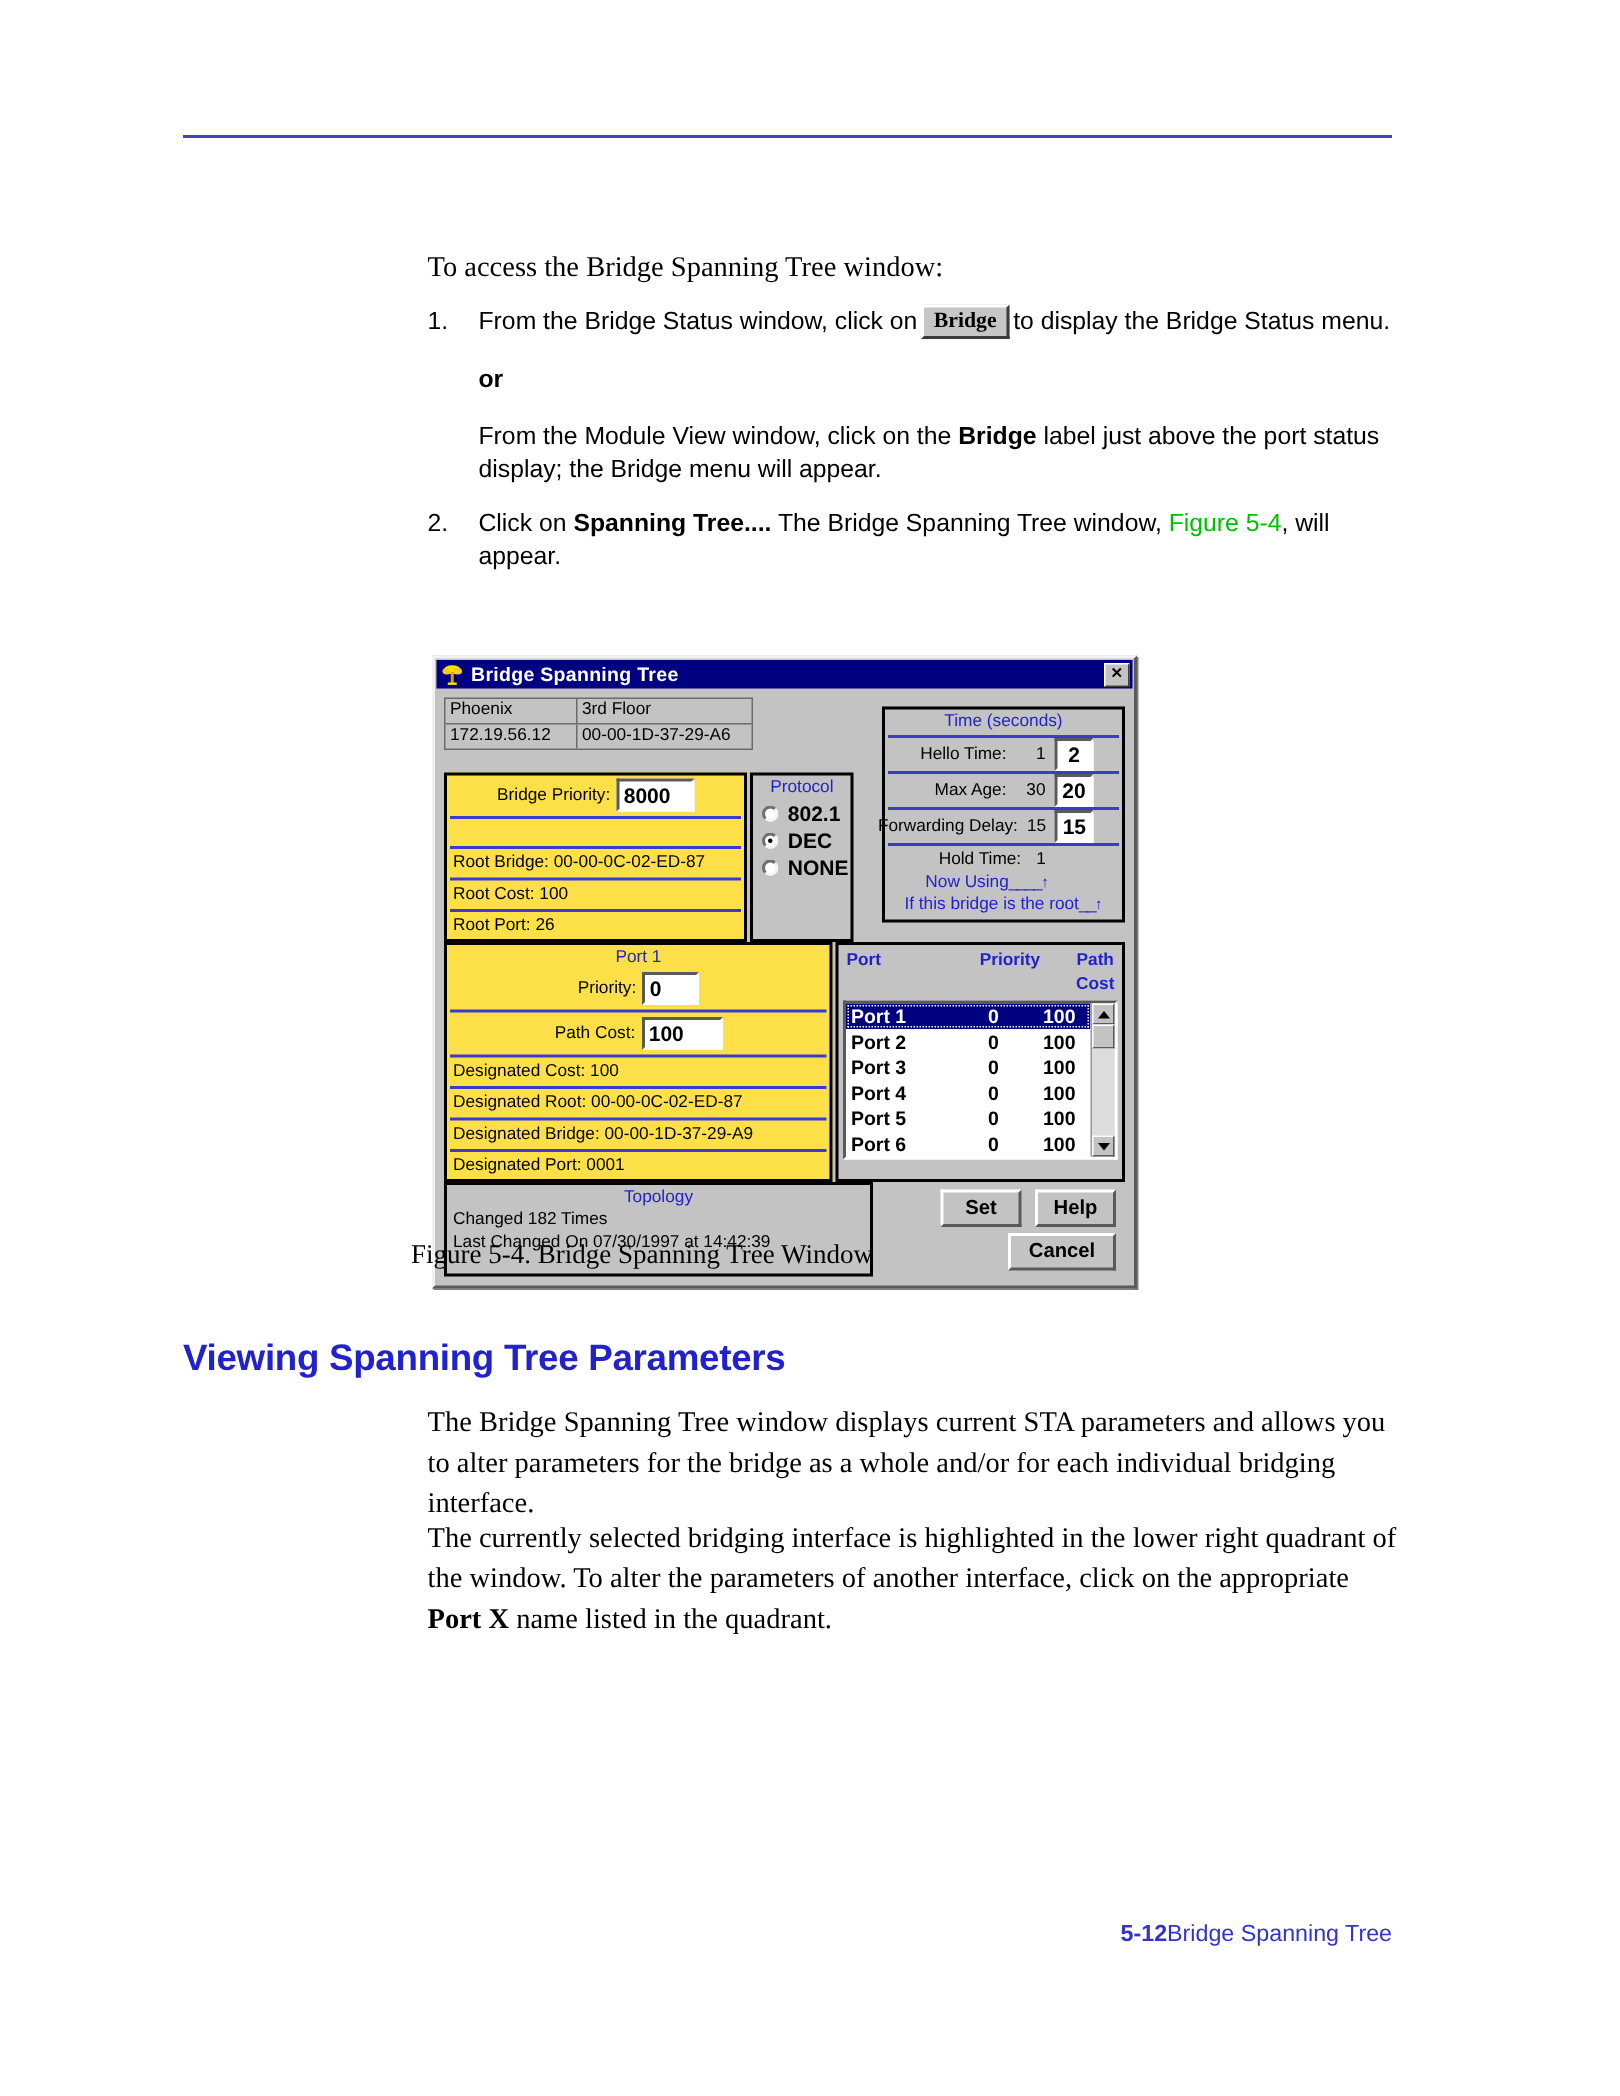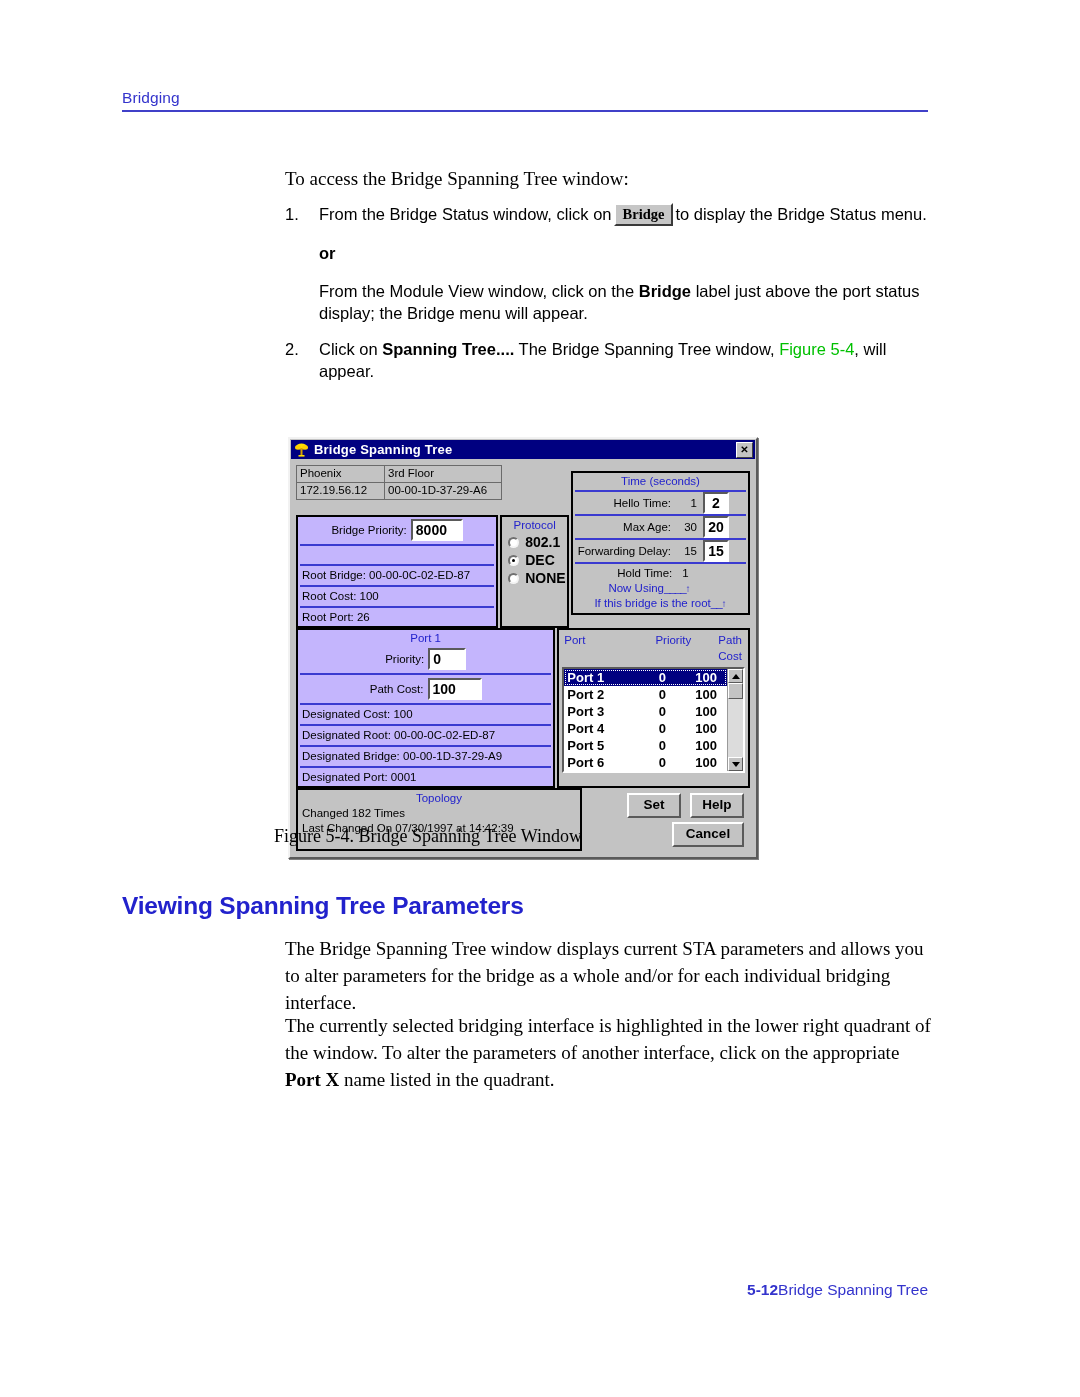--- a/index.html
+++ b/index.html
@@ -199,21 +199,21 @@
     width: 175px;
     margin-left: auto;
     margin-top: 3px;
   }
 
   .row-mid {
     display: flex;
     margin-top: 0px;
   }
 
-  .panel { background: #c4b5fd; }
+  .panel { background: #fde047; }
 
   .blue-sep {
     height: 2px;
     background: #3a3ad0;
     margin: 1px 2px;
   }
 
   .field-line {
     font-size: 11.5px;
     line-height: 15px;
@@ -319,20 +319,21 @@
     margin-left: 2px;
     padding: 0;
     position: relative;
   }
   .list-head {
     display: flex;
     color: #2222cc;
     font-size: 11.5px;
     line-height: 16px;
     padding: 2px 4px 3px 5px;
+    font-weight: bold;
   }
   .list-head .c1 { width: 66px; }
   .list-head .c2 { width: 86px; text-align: center; }
   .list-head .c3 { flex: 1; text-align: center; }
   .listbox {
     background: #ffffff;
     margin: 0 3px 3px 3px;
     display: flex;
     border-top: 2px solid #5a5a5a;
     border-left: 2px solid #5a5a5a;
@@ -463,21 +464,20 @@
     font-size: 19px;
     line-height: 27px;
   }
   .para1 { top: 935px; }
   .para2 { top: 1012px; }
 </style>
 </head>
 <body>
 
 <div class="page-header">
-  <div class="header-label">Bridging</div>
   <div class="header-rule"></div>
 </div>
 
 <div class="intro">To access the Bridge Spanning Tree window:</div>
 
 <div class="steps">
 
   <div class="step">
     <div class="step-num">1.</div>
     <div class="step-body">
@@ -522,21 +522,21 @@
         </div>
         <div class="ident-row">
           <div class="ident-cell left">172.19.56.12</div>
           <div class="ident-cell right">00-00-1D-37-29-A6</div>
         </div>
       </div>
     </div>
 
     <div style="position:relative; margin-top:-47px;">
 
-      <div class="grouped time-panel" style="position:absolute; right:0; top:0; width:179px;">
+      <div class="grouped time-panel" style="position:absolute; right:0; top:0; width:162px;">
         <div class="panel-title">Time (seconds)</div>
         <div class="blue-sep"></div>
 
         <div class="time-row">
           <span class="lbl">Hello Time:</span>
           <span class="cur">1</span>
           <span class="txtbox time-box">2</span>
         </div>
         <div class="blue-sep"></div>
 

